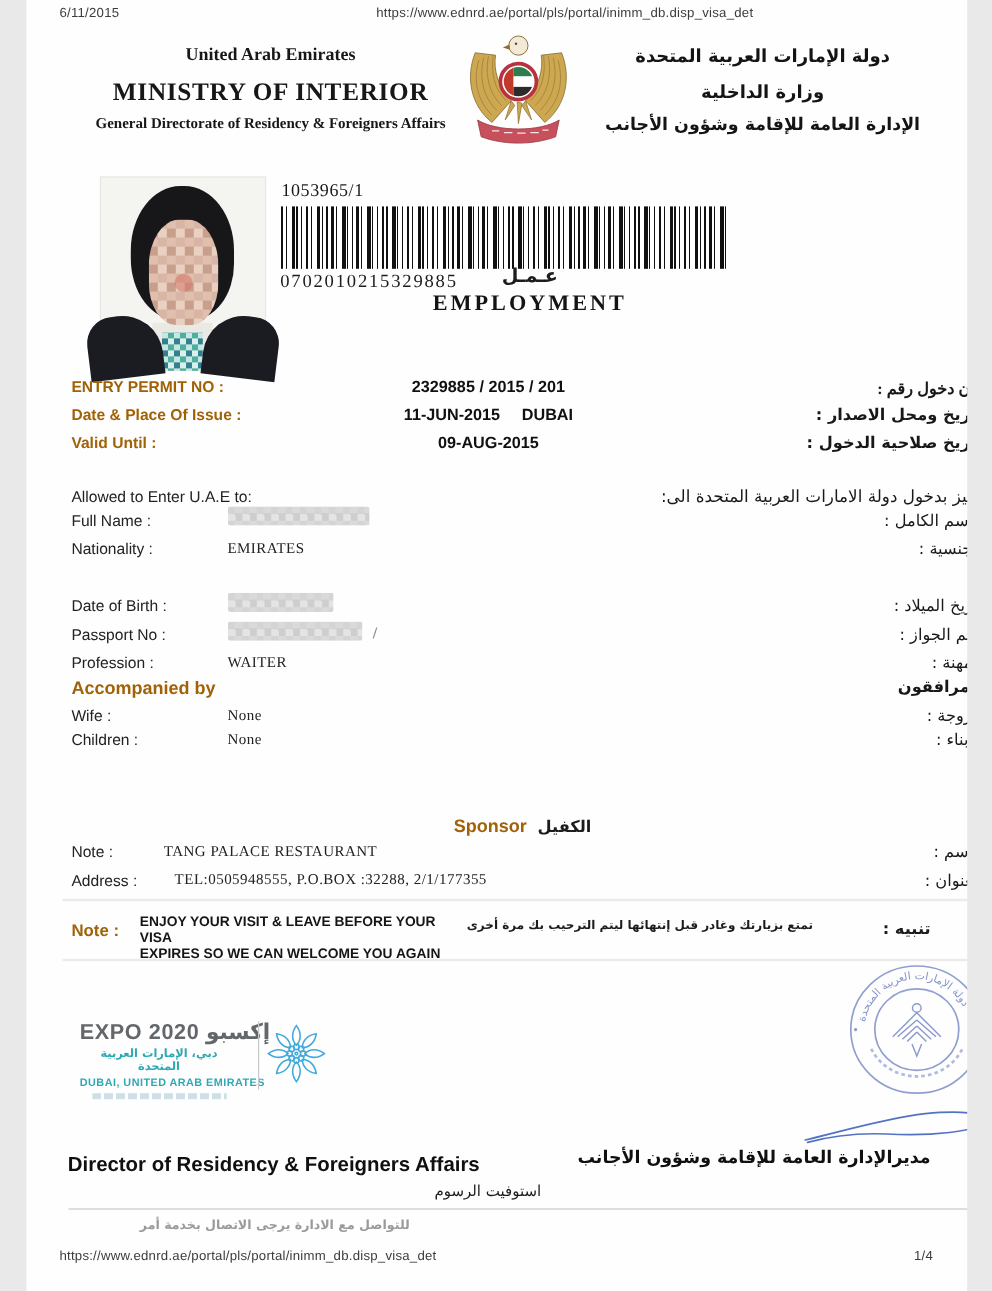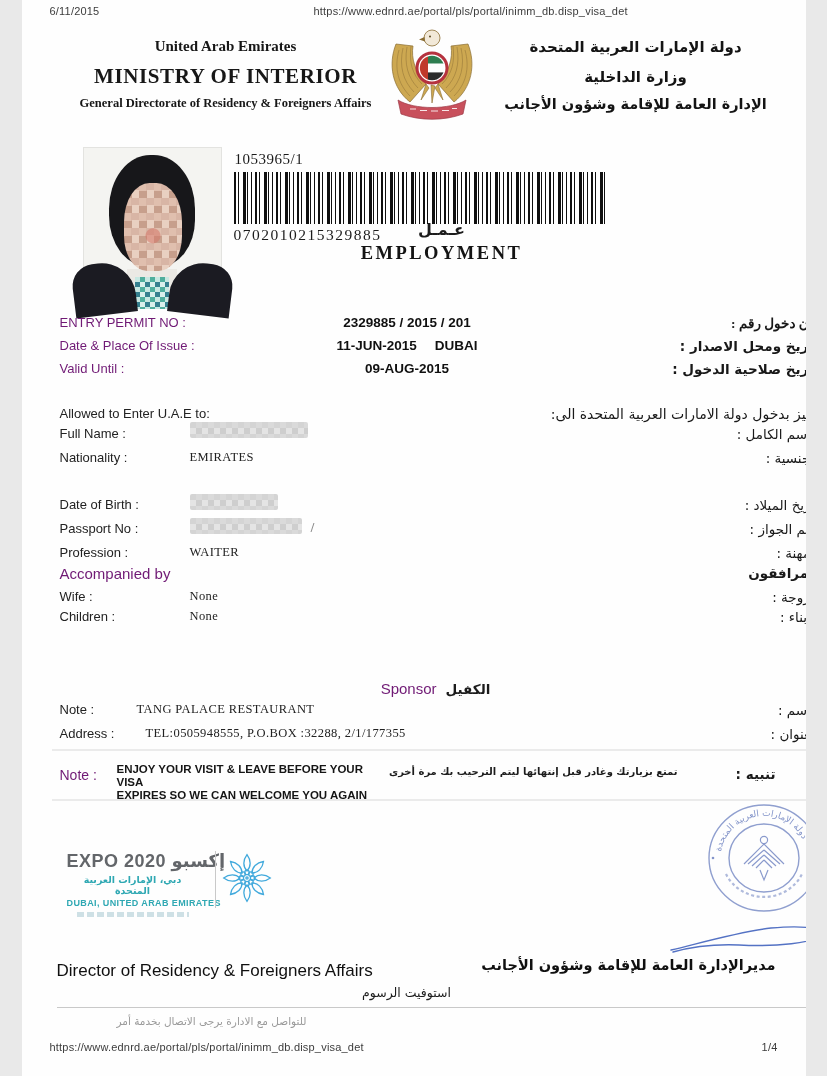--- a/index.html
+++ b/index.html
@@ -31,44 +31,44 @@
   .serif{font-family:"Liberation Serif","DejaVu Serif",serif;}
   .filedigits{font-size:15px;color:#1a1a1a;letter-spacing:.5px;}
   .barcode{left:212px;top:172px;width:373px;height:52px;background:
      repeating-linear-gradient(90deg,#101010 0 2px,#fff 2px 4px,#101010 4px 5px,#fff 5px 9px,#101010 9px 12px,#fff 12px 13px,#101010 13px 14px,#fff 14px 17px,#101010 17px 18px,#fff 18px 21px);}
   .bignum{font-size:15.5px;letter-spacing:1.5px;}
   .vtype-ar{left:300px;top:220px;width:240px;text-align:center;font-family:"DejaVu Sans",sans-serif;font-weight:bold;font-size:16px;}
   .vtype-en{left:300px;top:243px;width:240px;text-align:center;font-family:"Liberation Serif",serif;font-weight:bold;font-size:18.5px;letter-spacing:2.5px;color:#141414;}
   
   .row{position:absolute;left:0;width:827px;height:20px;}
   .fl{position:absolute;left:38px;font-size:13px;color:#222;}
-  .b{font-weight:normal;color:#701a75;}
+  .b{font-weight:bold;color:#a16207;}
   .fv{position:absolute;left:168px;font-family:"Liberation Serif",serif;font-size:12.5px;color:#222;letter-spacing:.4px;}
   .fvc{position:absolute;left:288px;width:195px;text-align:center;font-weight:bold;font-size:13.5px;color:#101010;}
   .fvc2{position:absolute;left:288px;width:195px;display:flex;justify-content:center;gap:18px;font-weight:bold;font-size:13.5px;color:#101010;}
   .fa{position:absolute;right:30px;font-family:"DejaVu Sans",sans-serif;font-size:13.5px;color:#181818;direction:rtl;}
   .redact{position:absolute;background:conic-gradient(#dadada 25%, #cecece 0 50%, #e4e4e4 0 75%, #d4d4d4 0);background-size:12px 12px;border-radius:2px;}
   .scanline{position:absolute;left:30px;width:765px;height:2px;background:#ebebeb;}
   
   .sp-head{position:absolute;left:304px;top:680px;width:220px;display:flex;justify-content:center;align-items:baseline;gap:9px;}
   .note-lines{position:absolute;left:95px;top:763px;width:270px;font-weight:bold;font-size:11.5px;line-height:13px;color:#151515;}
   
   .expo{left:45px;top:850px;width:132px;text-align:center;}
   .expo-l1{font-weight:bold;font-size:18px;color:#63666a;letter-spacing:.5px;white-space:nowrap;}
   .expo-l2{margin-top:2px;font-family:"DejaVu Sans",sans-serif;font-weight:bold;font-size:9.5px;direction:rtl;}
   .expo-l3{margin-top:2px;font-weight:bold;font-size:9px;letter-spacing:.4px;white-space:nowrap;}
   .expo-smudge{margin:4px auto 0;width:112px;height:5px;opacity:.5;filter:blur(.6px);
      background:repeating-linear-gradient(90deg,#9fc4ce 0 7px,transparent 7px 10px);}
   .expo-div{left:193px;top:851px;width:1px;height:57px;background:#c9c9c9;}
   
-  .dir-en{left:35px;top:961px;font-weight:normal;font-size:17px;color:#101010;}
+  .dir-en{left:35px;top:961px;font-weight:bold;font-size:17px;color:#101010;}
   .dir-ar{right:30px;top:957px;font-family:"DejaVu Sans",sans-serif;font-weight:bold;font-size:14.5px;direction:rtl;color:#101010;}
   .fees{left:300px;top:985px;width:170px;text-align:center;font-family:"DejaVu Sans",sans-serif;font-size:12.5px;direction:rtl;}
   .rule{left:35px;top:1007px;width:758px;height:1px;background:#c9c9c9;}
-  .contact{left:95px;top:1015px;font-family:"DejaVu Sans",sans-serif;font-size:10.5px;color:#9a9a9a;direction:rtl;}
+  .contact{left:95px;top:1015px;font-family:"DejaVu Sans",sans-serif;font-size:10.5px;color:#9a9a9a;direction:rtl;font-weight:bold;}
   .ar{font-family:"DejaVu Sans",sans-serif;direction:rtl;}
 </style>
 </head>
 <body>
 
 <div class="page">
 
   <div class="r meta" style="left:28px;top:5px;">6/11/2015</div>
   <div class="r meta" style="left:292px;top:5px;">https://www.ednrd.ae/portal/pls/portal/inimm_db.disp_visa_det</div>
 

